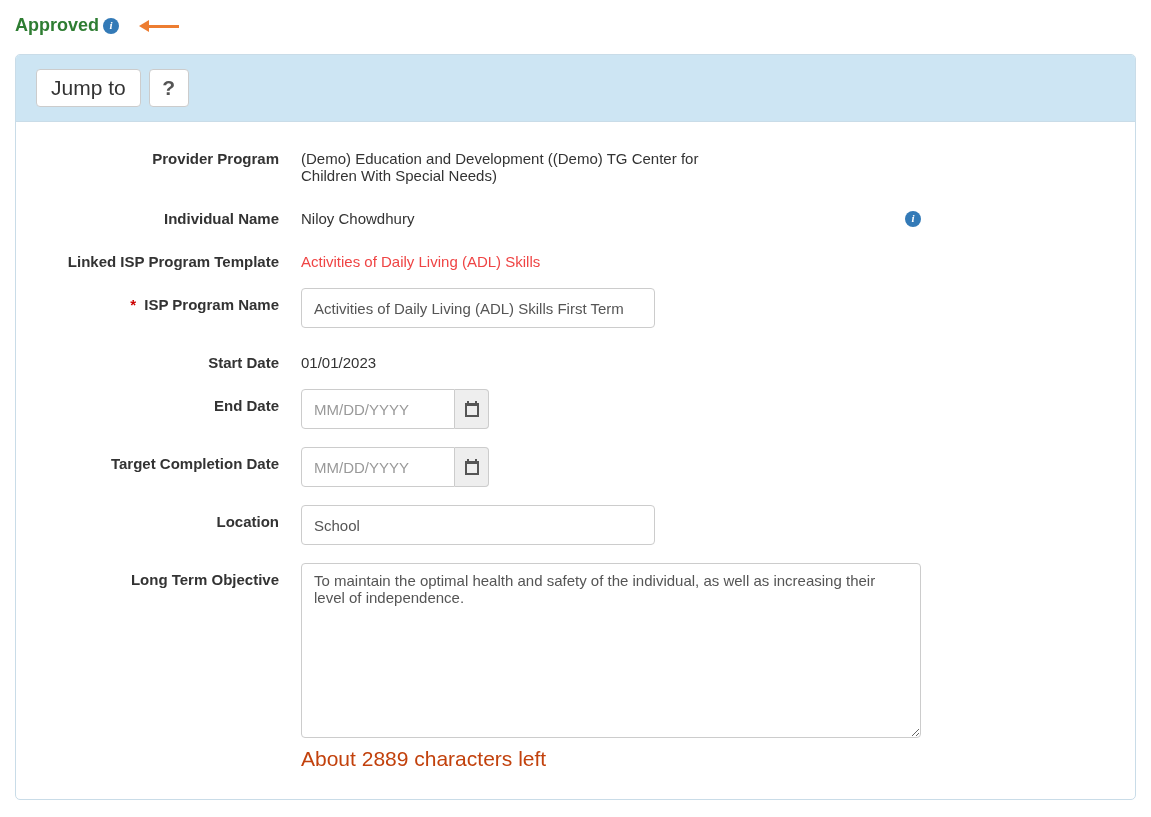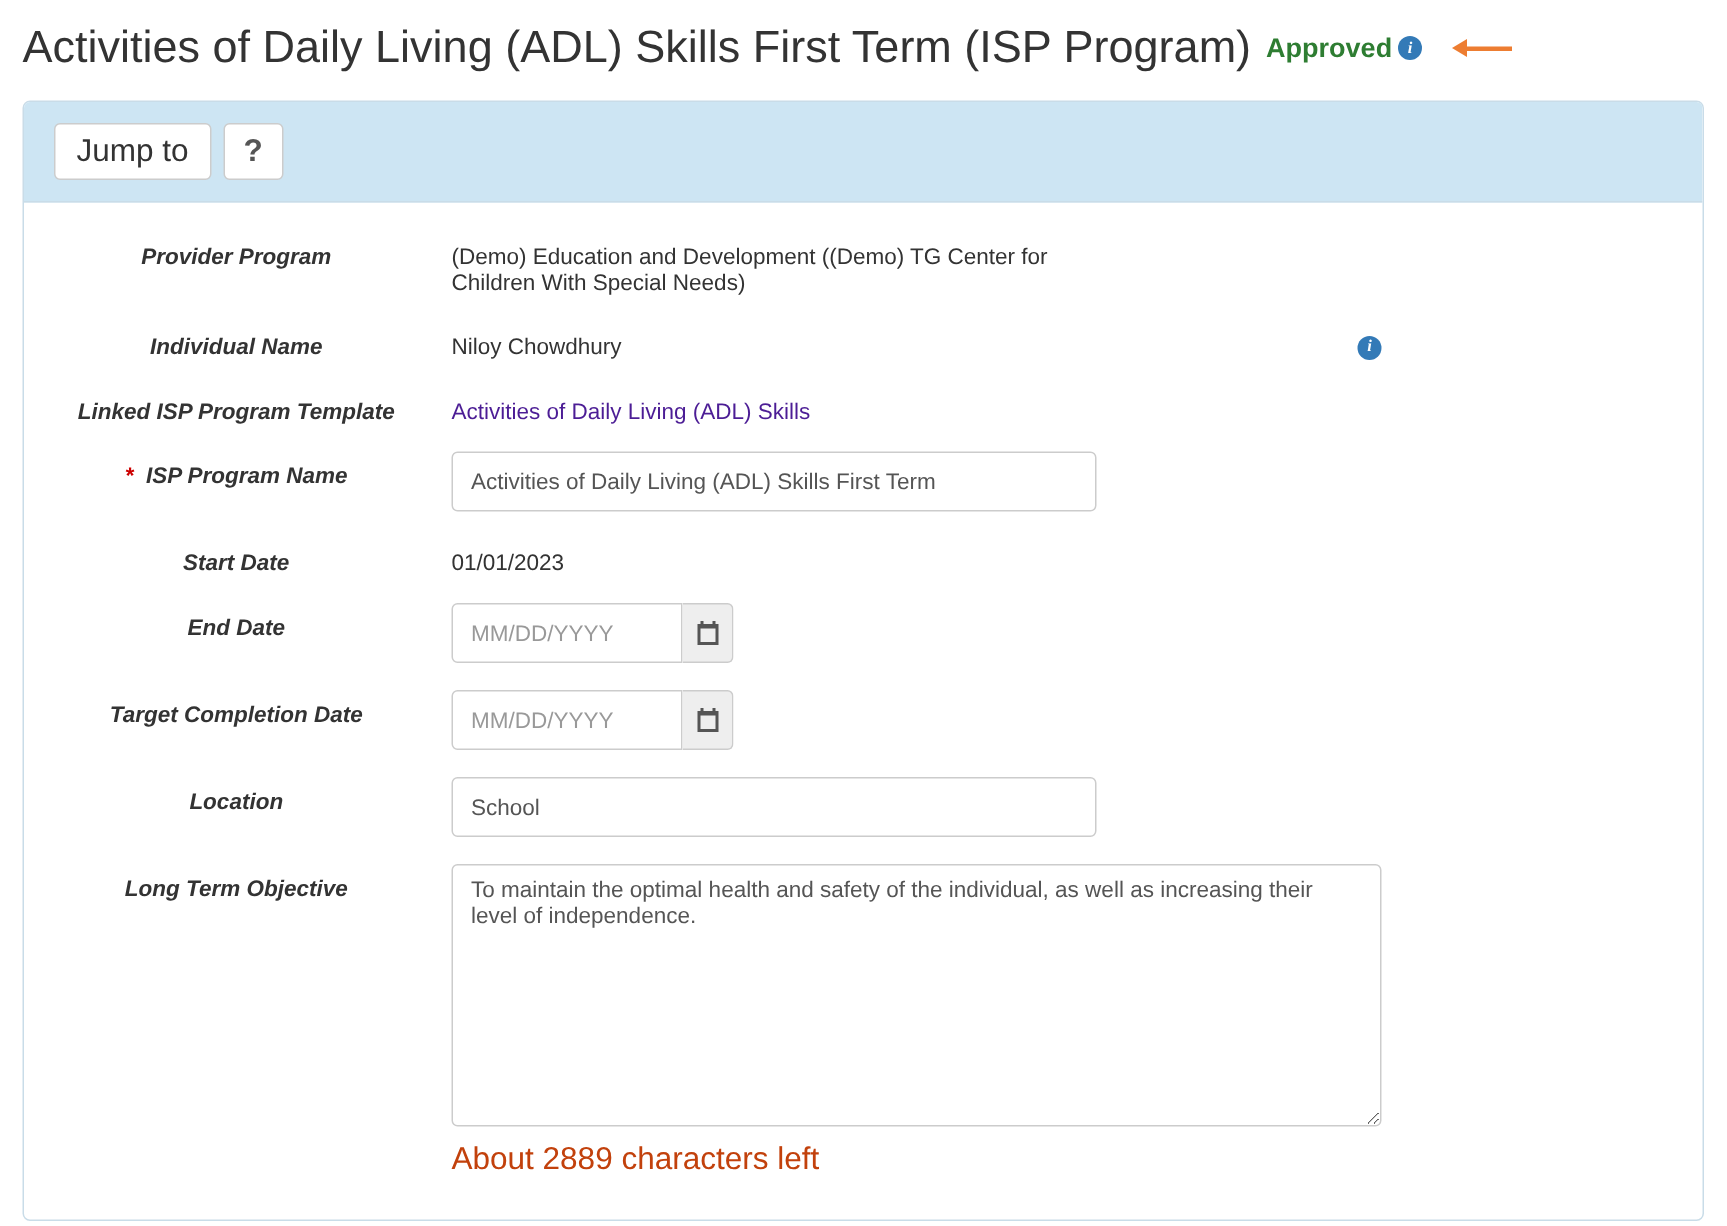--- a/index.html
+++ b/index.html
@@ -117,51 +117,50 @@
     .panel-body {
       padding: 20px 20px 10px 20px;
     }
     .form-row {
       display: flex;
       align-items: flex-start;
       margin-bottom: 18px;
     }
     .form-label {
       width: 265px;
-      text-align: center;
+      text-align: right;
       font-weight: 700;
       color: #333;
       font-size: 15px;
       padding-right: 22px;
       padding-top: 8px;
       flex-shrink: 0;
-      font-style: italic;
     }
     .required-mark {
       color: #c00;
       margin-right: 4px;
     }
     .form-value {
       flex: 1;
       max-width: 620px;
       font-size: 15px;
       color: #333;
       padding-top: 8px;
     }
     .form-value-link {
-      color: #4c1d95;
+      color: #ef4444;
       text-decoration: none;
     }
     .form-control {
       border: 1px solid #ccc;
       border-radius: 4px;
       padding: 8px 12px;
       font-size: 15px;
       color: #555;
-      width: 430px;
+      width: 354px;
       height: 40px;
       font-family: inherit;
     }
     .form-control::placeholder {
       color: #999;
     }
     textarea.form-control {
       width: 620px;
       height: 175px;
       resize: both;
@@ -200,21 +199,20 @@
       display: flex;
       align-items: center;
       gap: 6px;
       justify-content: space-between;
     }
   </style>
 </head>
 <body>
 
 <div class="page-header">
-  <h1 class="page-title">Activities of Daily Living (ADL) Skills First Term (ISP Program)</h1>
   <span class="status-badge">
     <span>Approved</span>
     <span class="info-icon-circle">i</span>
   </span>
   <span class="arrow-callout"></span>
 </div>
 
 <div class="panel">
   <div class="panel-heading">
     <div class="panel-actions">

